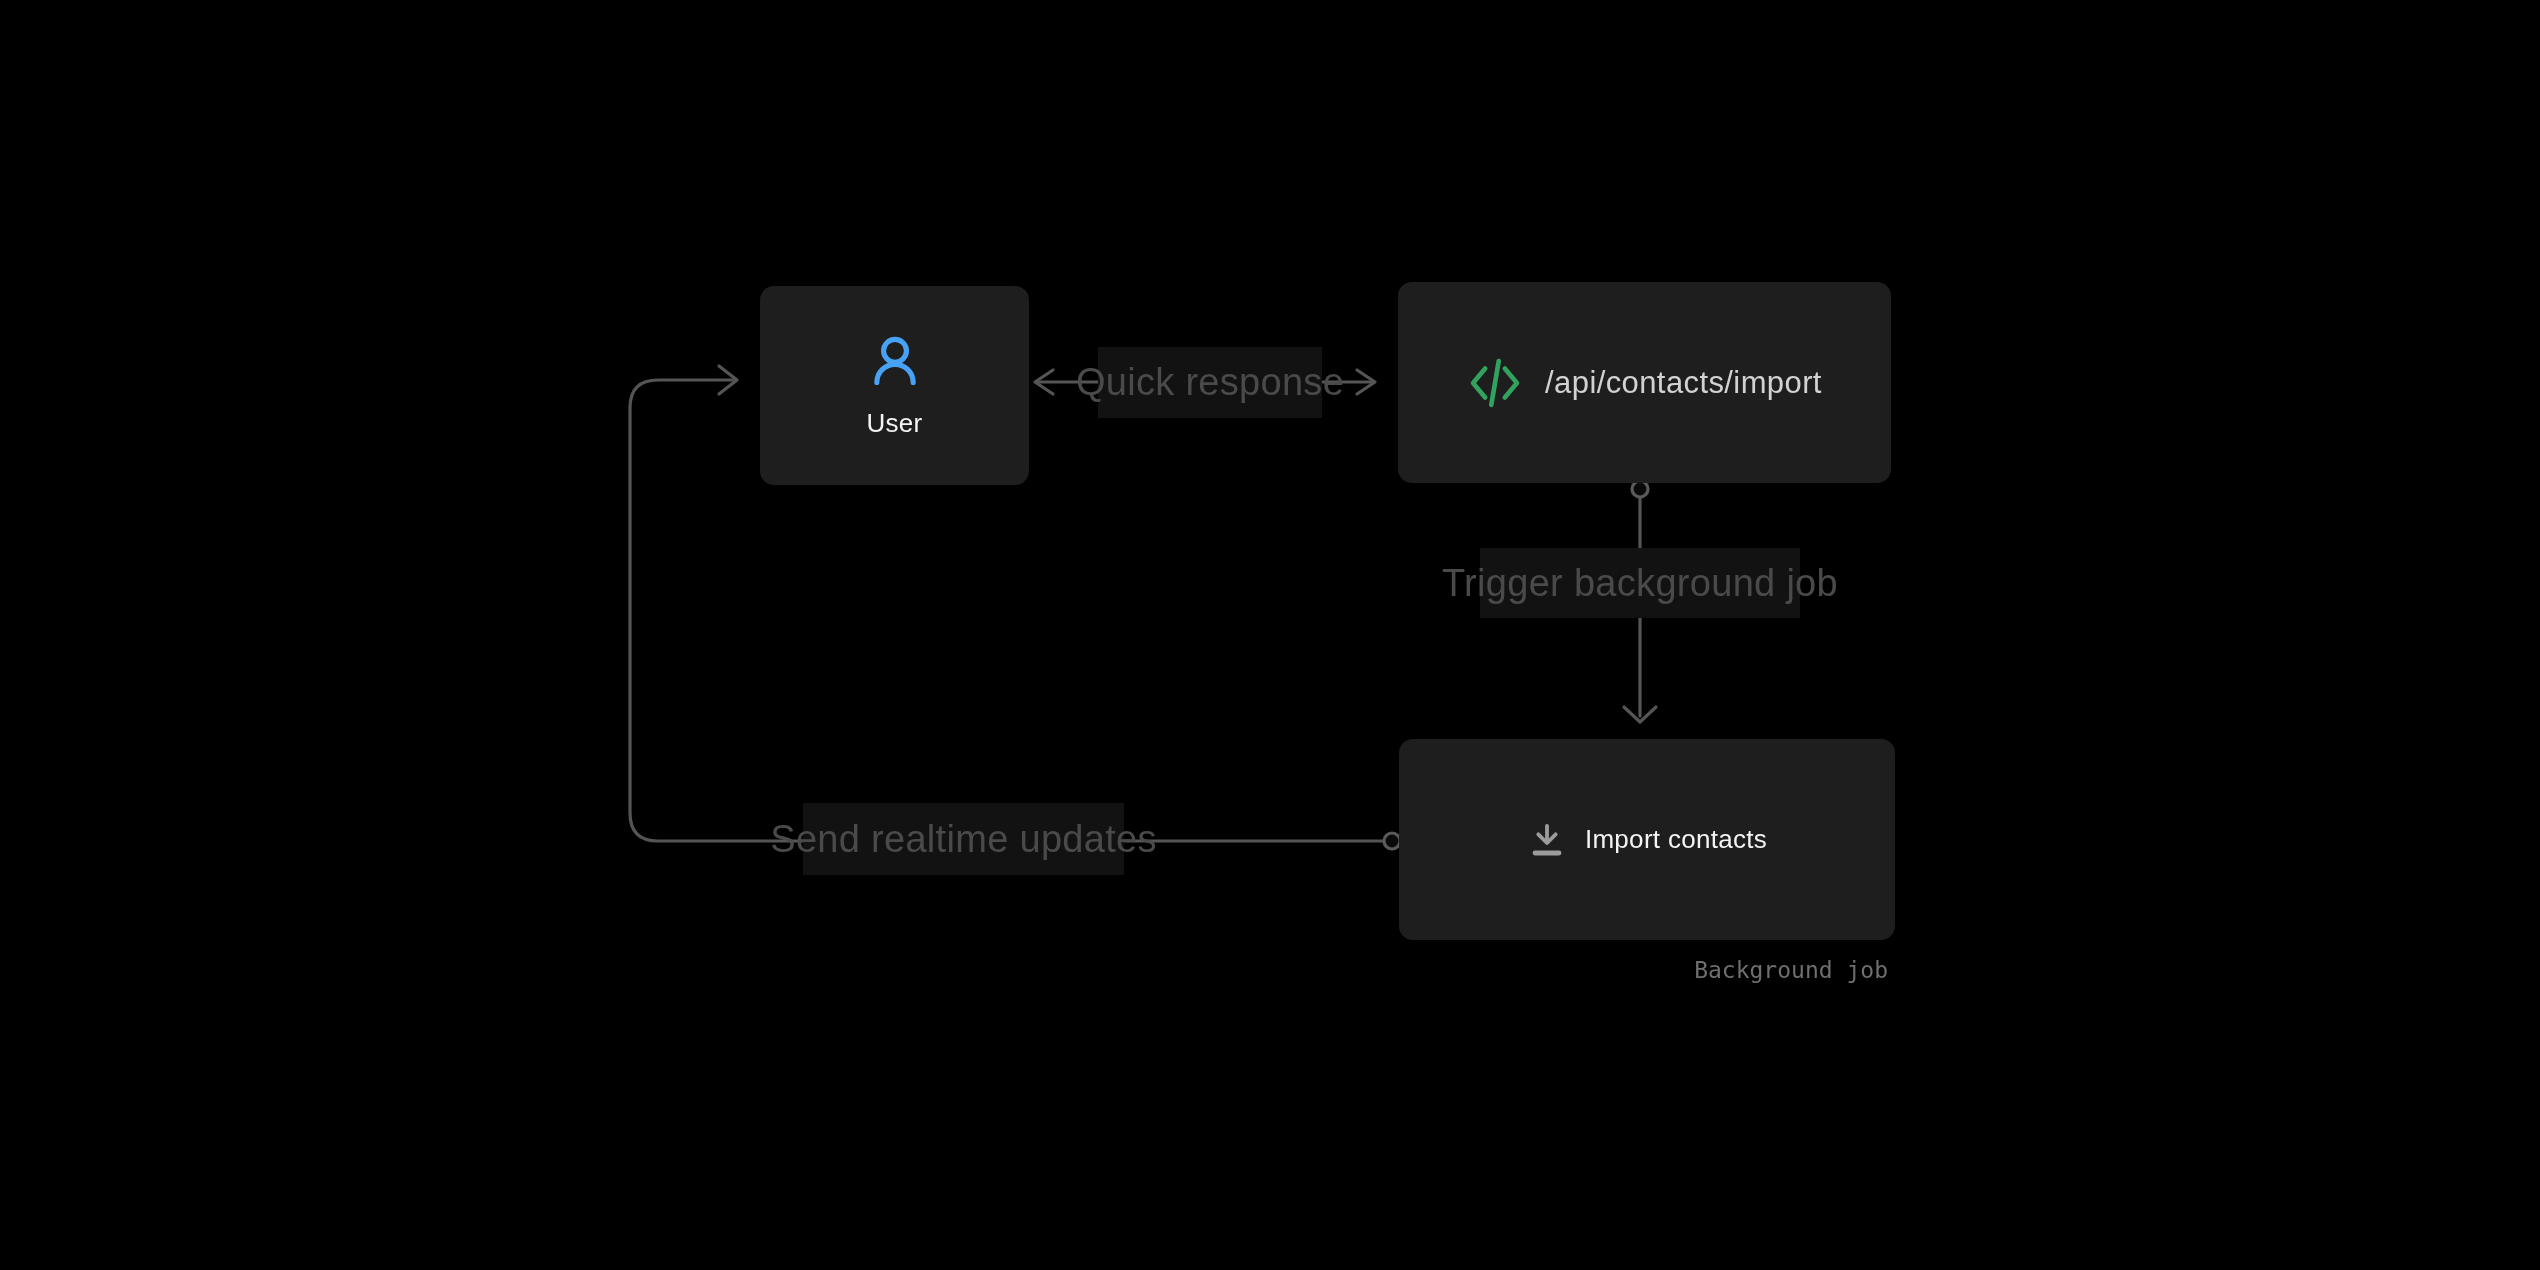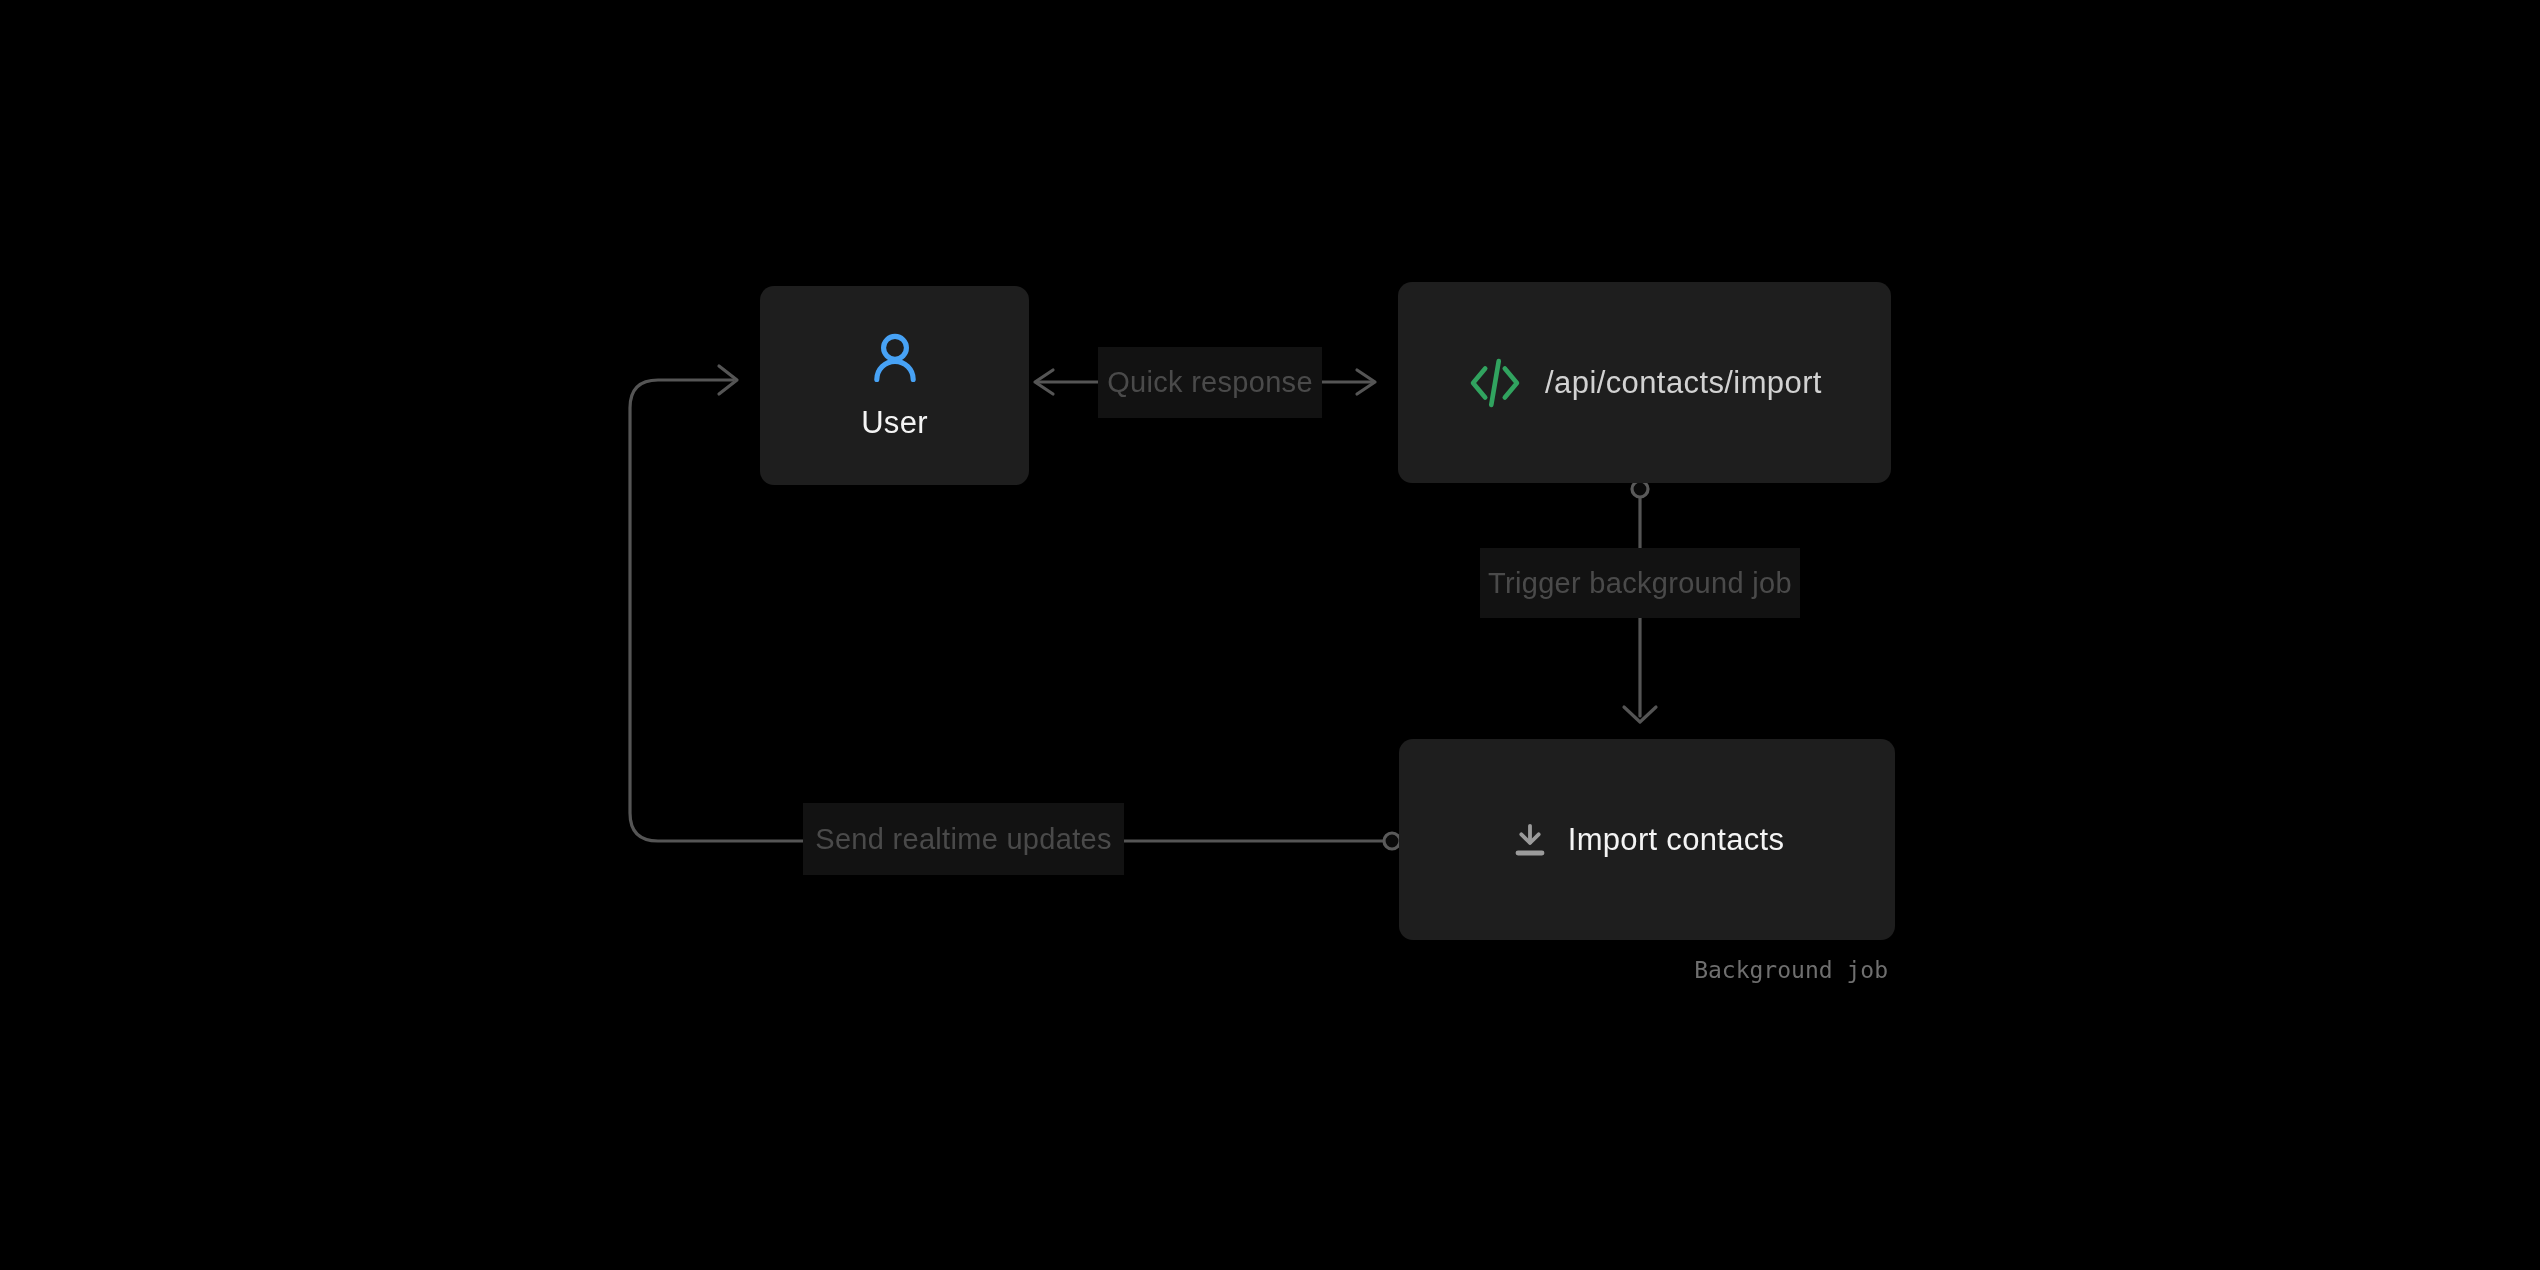--- a/index.html
+++ b/index.html
@@ -49,21 +49,21 @@
     align-items: center;
     justify-content: center;
     margin-left: 7px;
   }
   .node-user { left: 753px; top: 286px; width: 269px; height: 199px; flex-direction: column; gap: 17px; }
   .node-api { left: 1391px; top: 282px; width: 493px; height: 201px; flex-direction: row; gap: 22px; }
   .node-import { left: 1392px; top: 739px; width: 496px; height: 201px; flex-direction: row; gap: 18px; }
 
   .node-title {
     color: var(--node-title-text, #f4f4f4);
-    font-size: 31px;
+    font-size: 26px;
     letter-spacing: 0.3px;
     white-space: nowrap;
   }
   .api-path {
     color: var(--api-path-text, #d2d2d2);
     font-size: 31px;
     letter-spacing: 0.4px;
     white-space: nowrap;
   }
 
@@ -71,21 +71,21 @@
   .user-icon-svg { stroke: var(--user-icon-blue, #47a2f5); stroke-width: 2.2; }
   .code-icon-svg { stroke: var(--code-icon-green, #31a35f); stroke-width: 2; }
   .download-icon-svg { stroke: var(--download-icon-gray, #9b9b9b); stroke-width: 2.3; }
   .download-icon-svg .bar { stroke-width: 2.9; }
 
   .edge-label {
     position: absolute;
     z-index: 3;
     background: var(--label-bg, #121212);
     color: var(--edge-label-text, #4a4a4a);
-    font-size: 29px;
+    font-size: 38px;
     letter-spacing: 0.3px;
     display: flex;
     align-items: center;
     justify-content: center;
     white-space: nowrap;
   }
   .label-quick { left: 1098px; top: 347px; width: 224px; height: 71px; }
   .label-trigger { left: 1480px; top: 548px; width: 320px; height: 70px; }
   .label-realtime { left: 803px; top: 803px; width: 321px; height: 72px; }
 

